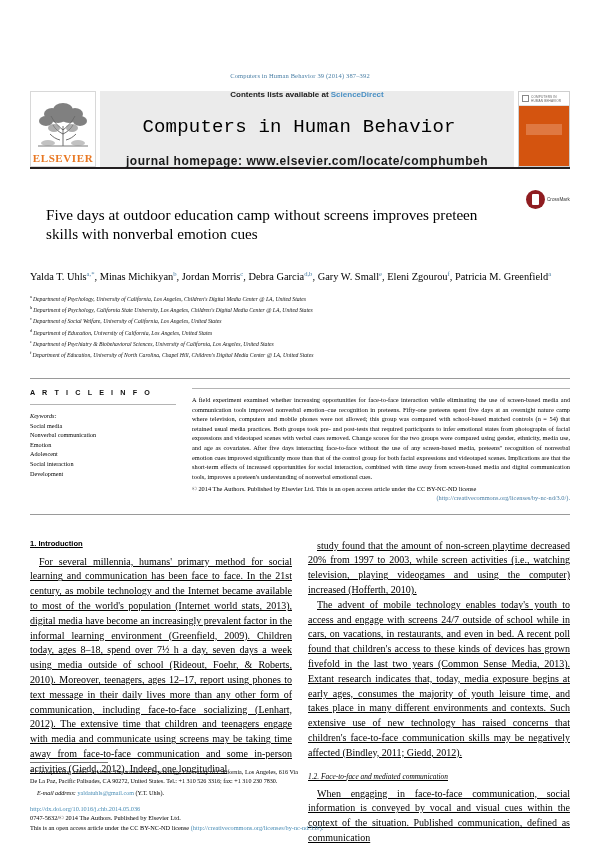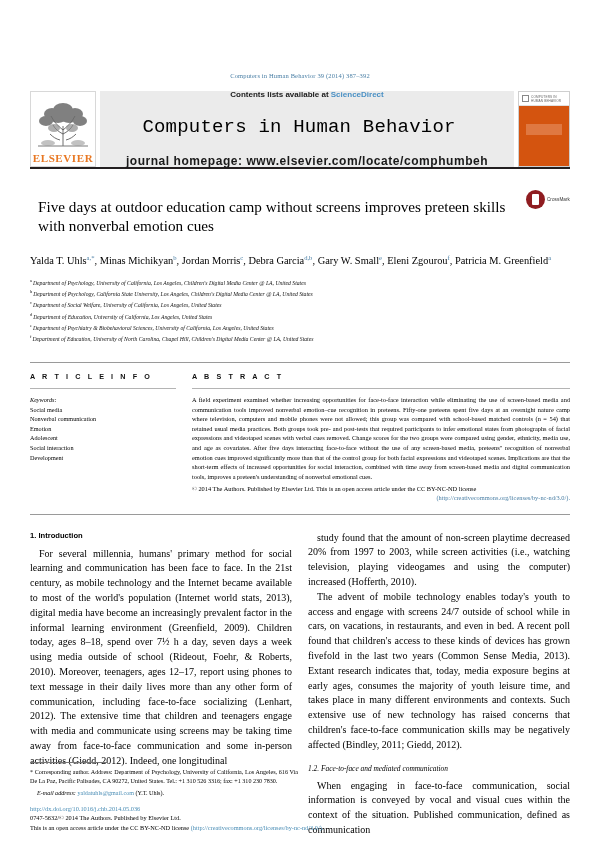--- a/index.html
+++ b/index.html
@@ -156,21 +156,21 @@
   
   .title-wrap {
     margin-top: 20px;
     display: flex;
     align-items: flex-start;
   }
   h1.article-title {
     font-size: 15.2px;
     line-height: 1.28;
     font-weight: 400;
-    margin: 8px;
+    margin: 16px;
     flex: 1 1 auto;
     padding-right: 8px;
     font-family: "Liberation Serif", serif;
   }
   .crossmark {
     flex: 0 0 auto;
     display: flex;
     align-items: center;
     gap: 2px;
     margin-top: 1px;
@@ -278,23 +278,24 @@
     font-family: "Liberation Serif", serif;
   }
   .abstract-copy .lic {
     display: block;
     text-align: right;
     color: #4a7fa5;
   }
 
   
   .body-cols {
-    margin-top: 16px;
+    margin-top: 24px;
     display: flex;
     gap: 16px;
+    text-decoration: underline;
   }
   .bcol {
     flex: 1 1 0;
     min-width: 0;
     position: relative;
   }
   h2.section-head {
     font-size: 7.6px;
     font-family: "Liberation Sans", sans-serif;
     font-weight: 700;
@@ -459,21 +460,20 @@
       <div class="rule-thin"></div>
       <div class="kw-label">Keywords:</div>
       <div class="kw-list">Social media</div>
       <div class="kw-list">Nonverbal communication</div>
       <div class="kw-list">Emotion</div>
       <div class="kw-list">Adolescent</div>
       <div class="kw-list">Social interaction</div>
       <div class="kw-list">Development</div>
     </div>
     <div class="col-abstract">
-      <div class="sec-head">A B S T R A C T</div>
       <div class="rule-thin"></div>
       <div class="abstract-body">A field experiment examined whether increasing opportunities for face-to-face interaction while eliminating the use of screen-based media and communication tools improved nonverbal emotion–cue recognition in preteens. Fifty-one preteens spent five days at an overnight nature camp where television, computers and mobile phones were not allowed; this group was compared with school-based matched controls (n = 54) that retained usual media practices. Both groups took pre- and post-tests that required participants to infer emotional states from photographs of facial expressions and videotaped scenes with verbal cues removed. Change scores for the two groups were compared using gender, ethnicity, media use, and age as covariates. After five days interacting face-to-face without the use of any screen-based media, preteens" recognition of nonverbal emotion cues improved significantly more than that of the control group for both facial expressions and videotaped scenes. Implications are that the short-term effects of increased opportunities for social interaction, combined with time away from screen-based media and digital communication tools, improves a preteen's understanding of nonverbal emotional cues.</div>
       <div class="abstract-copy">
         <span>© 2014 The Authors. Published by Elsevier Ltd. This is an open access article under the CC BY-NC-ND license</span>
         <span class="lic">(http://creativecommons.org/licenses/by-nc-nd/3.0/).</span>
       </div>
     </div>
   </div>
 
   <div class="body-cols">

